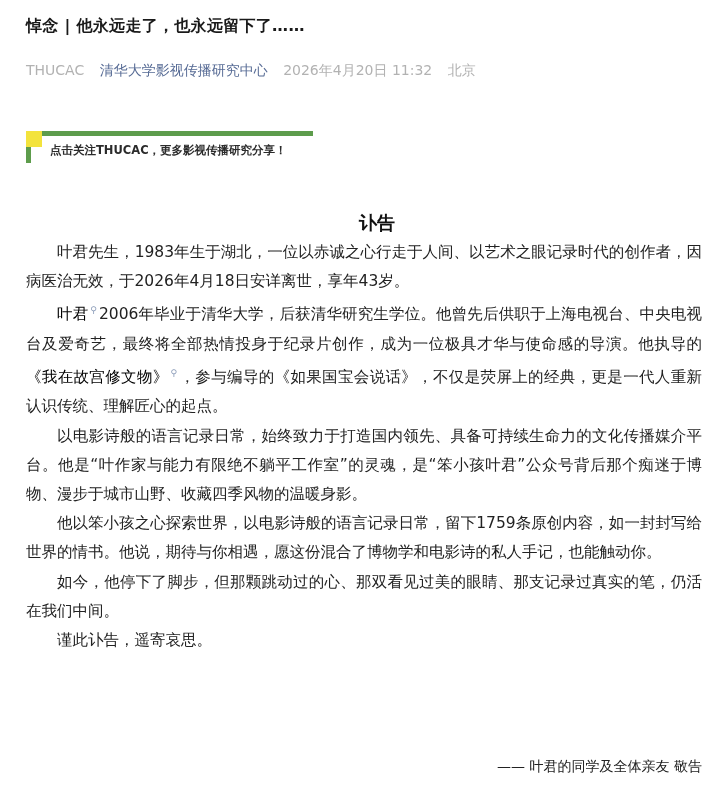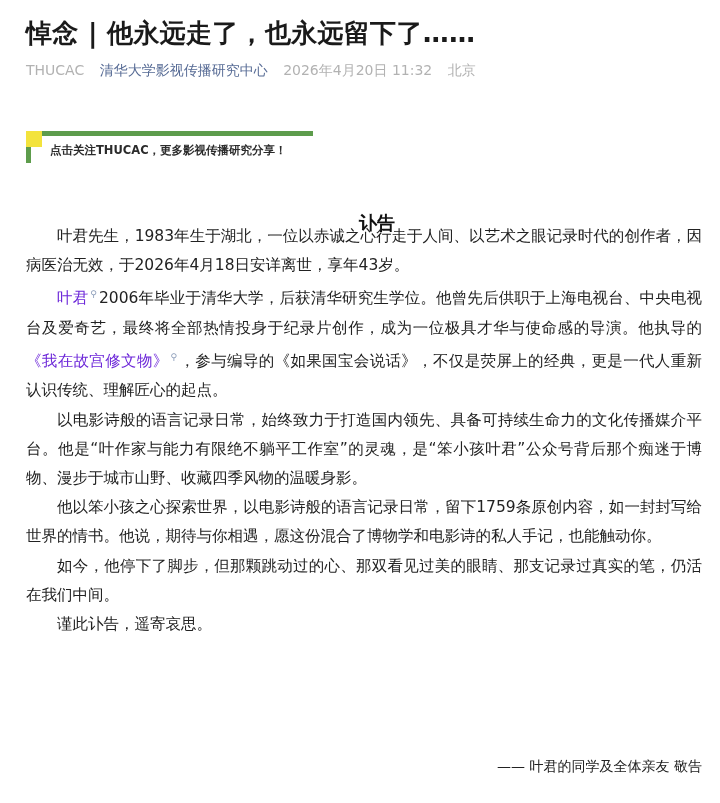--- a/index.html
+++ b/index.html
@@ -1,33 +1,33 @@
 <!DOCTYPE html>
 <html><head>
 <meta charset="utf-8">
 <style>
   html, body { margin: 0; padding: 0; background: #ffffff; }
   body { width: 720px; height: 803px; overflow: hidden; position: relative;
          font-family: "DejaVu Sans", "Liberation Sans", sans-serif; color: #222; }
   .title { position: absolute; left: 26px; top: 16px; margin: 0;
-           font-size: 26px; font-weight: bold; color: #1a1a1a; letter-spacing: 0.3px; white-space: nowrap; }
+           font-size: 16px; font-weight: bold; color: #1a1a1a; letter-spacing: 0.3px; white-space: nowrap; }
   .meta { position: absolute; left: 26px; top: 62px; font-size: 14px; color: #b2b2b2; white-space: nowrap; }
   .meta span { margin-right: 11px; }
   .meta .account { color: #576b95; }
   .banner { position: absolute; left: 26px; top: 123px; width: 287px; height: 32px; margin-top: 8px; }
   .banner .bar-top { position: absolute; left: 16px; top: 0; width: 271px; height: 5px; background: #5d9c4c; }
   .banner .yellow { position: absolute; left: 0; top: 0; width: 16px; height: 16px; background: #f3e33c; }
   .banner .bar-left { position: absolute; left: 0; top: 16px; width: 5px; height: 16px; background: #5d9c4c; }
   .banner .text { position: absolute; left: 24px; top: 12px; font-size: 11.5px; font-weight: bold; color: #2b2b2b; white-space: nowrap; }
   .heading { position: absolute; left: 0; width: 720px; top: 194px; text-align: center;
              font-size: 18px; font-weight: bold; color: #111; margin: 17px; }
-  .article { position: absolute; left: 26px; top: 222px; width: 676px; font-size: 15.5px;
+  .article { position: absolute; left: 26px; top: 238px; width: 676px; font-size: 15.5px;
              line-height: 29.2px; color: #222; }
   .article p { margin: 0; text-indent: 31px; text-align: justify; }
-  .link { color: #6d28d9; }
+  .link { color: #000000; }
   .search-icon { font-size: 9px; color: #8a9bb8; vertical-align: super; margin: 0 2px; }
   .sign { position: absolute; right: 18px; top: 758px; font-size: 14px; color: #222; white-space: nowrap; }
 </style>
 </head>
 <body>
 
 <h1 class="title">悼念 | 他永远走了，也永远留下了……</h1>
 
 <div class="meta">
   <span>THUCAC</span>

